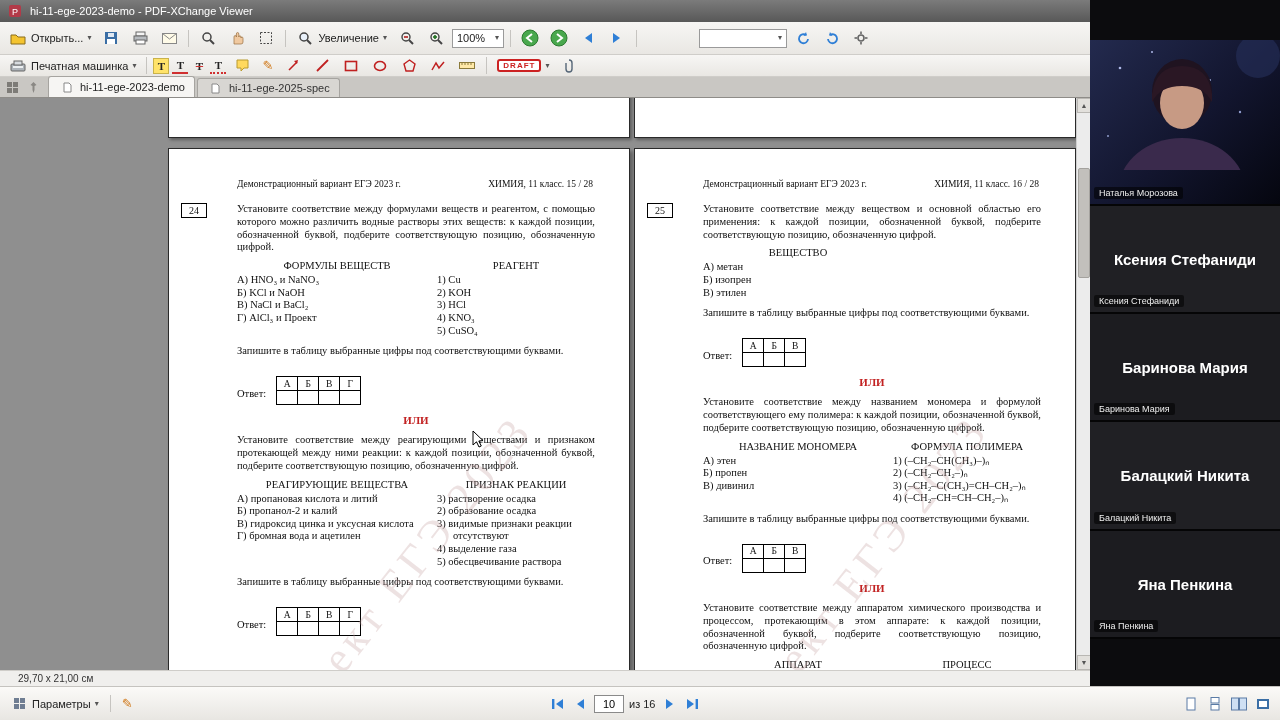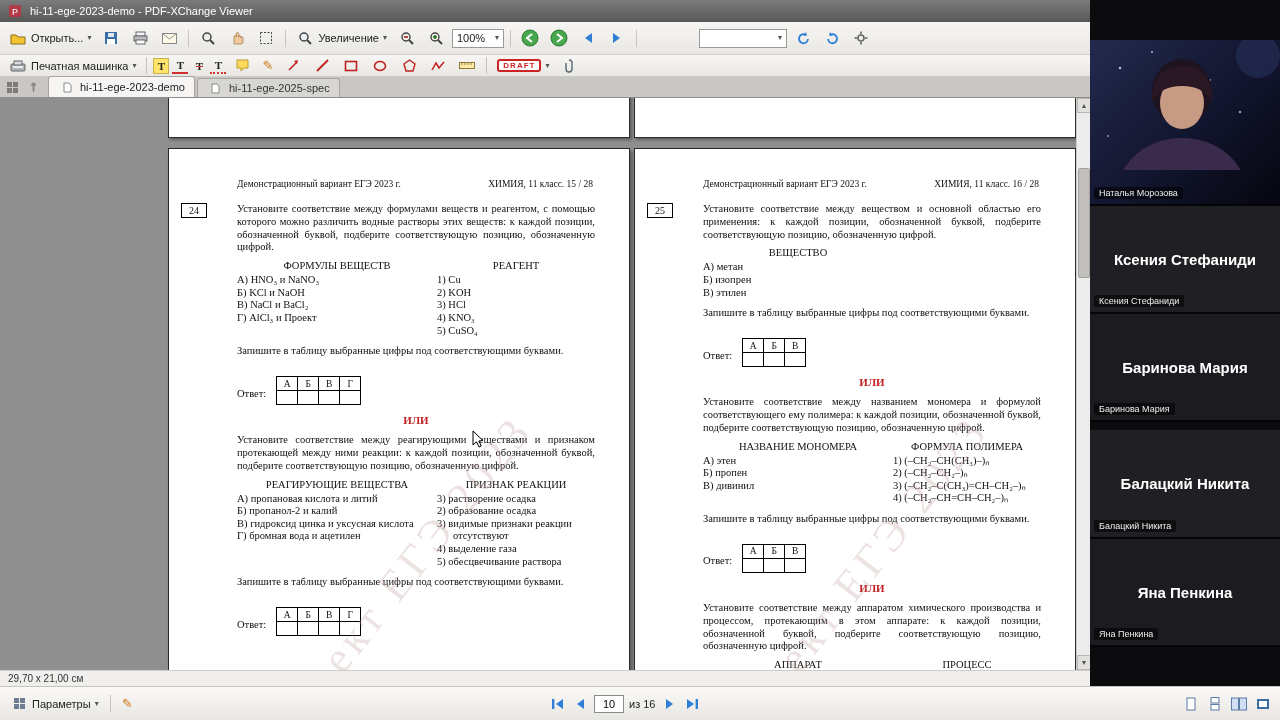--- a/index.html
+++ b/index.html
@@ -86,38 +86,38 @@
     border-left:1px solid #cfcfcf; }
   .vs-btn { position:absolute; left:0; width:14px; height:15px; background:#e2e0dc;
     border:1px solid #b9b7b3; font-size:7px; color:#555; display:flex; align-items:center; justify-content:center; }
   .vs-up { top:0; } .vs-down { bottom:0; }
   .vs-thumb { position:absolute; left:1px; top:70px; width:12px; height:110px;
     background:#c2c0bc; border:1px solid #a4a29e; border-radius:2px; }
 
   
   .sizestrip { position:absolute; left:0; top:670px; width:1090px; height:16px;
     background:#f0efed; border-top:1px solid #cfcdc9; font-size:10px; color:#333;
-    display:flex; align-items:center; padding-left:8px; }
+    display:flex; align-items:center; padding-left:18px; }
   .bottombar { position:absolute; left:0; top:686px; width:1280px; height:34px;
     background:linear-gradient(#fbfaf8,#e8e6e2); border-top:1px solid #c5c3bf; }
   .bb-left { position:absolute; left:6px; top:0; height:100%; display:flex; align-items:center; gap:4px; }
   .bb-nav { position:absolute; left:548px; top:0; height:100%; display:flex; align-items:center; gap:5px; }
   .bb-right { position:absolute; right:8px; top:0; height:100%; display:flex; align-items:center; gap:6px; }
   .pageinput { width:30px; height:18px; border:1px solid #8a8a8a; text-align:center; font-size:11px; }
   .oflabel { font-size:11px; color:#222; }
   .navbtn { display:inline-flex; align-items:center; justify-content:center; width:18px; height:18px; }
 
   
   .videopanel { position:absolute; left:1090px; top:0; width:190px; height:686px;
     background:#0c0c0e; display:flex; flex-direction:column; }
   .vtile { position:relative; width:100%; border-bottom:2px solid #050506; }
   .vt1 { height:166px; background:linear-gradient(135deg,#232a4e 0%,#12152e 55%,#05060f 100%); overflow:hidden;margin-top:40px; }
   .vt2 { height:108px; background:#202024; }
   .vt3 { height:108px; background:#1c1c20; }
-  .vt4 { height:109px; background:#202024;margin-top:8px; }
+  .vt4 { height:109px; background:#202024; }
   .vt5 { height:108px; background:#1c1c20; }
   .vfill { flex:1; background:#0c0c0e; }
   .vcname { position:absolute; inset:0; display:flex; align-items:center; justify-content:center;
     color:#fff; font-weight:bold; font-size:15px; text-align:center; padding:0 6px; }
   .vlabel { position:absolute; left:4px; bottom:5px; background:rgba(0,0,0,0.55); color:#eee;
     font-size:9px; padding:1px 5px; border-radius:2px; max-width:90%; white-space:nowrap;
     overflow:hidden; }
 
   .cursor { position:absolute; left:472px; top:430px; pointer-events:none; z-index:50; }
 </style>

